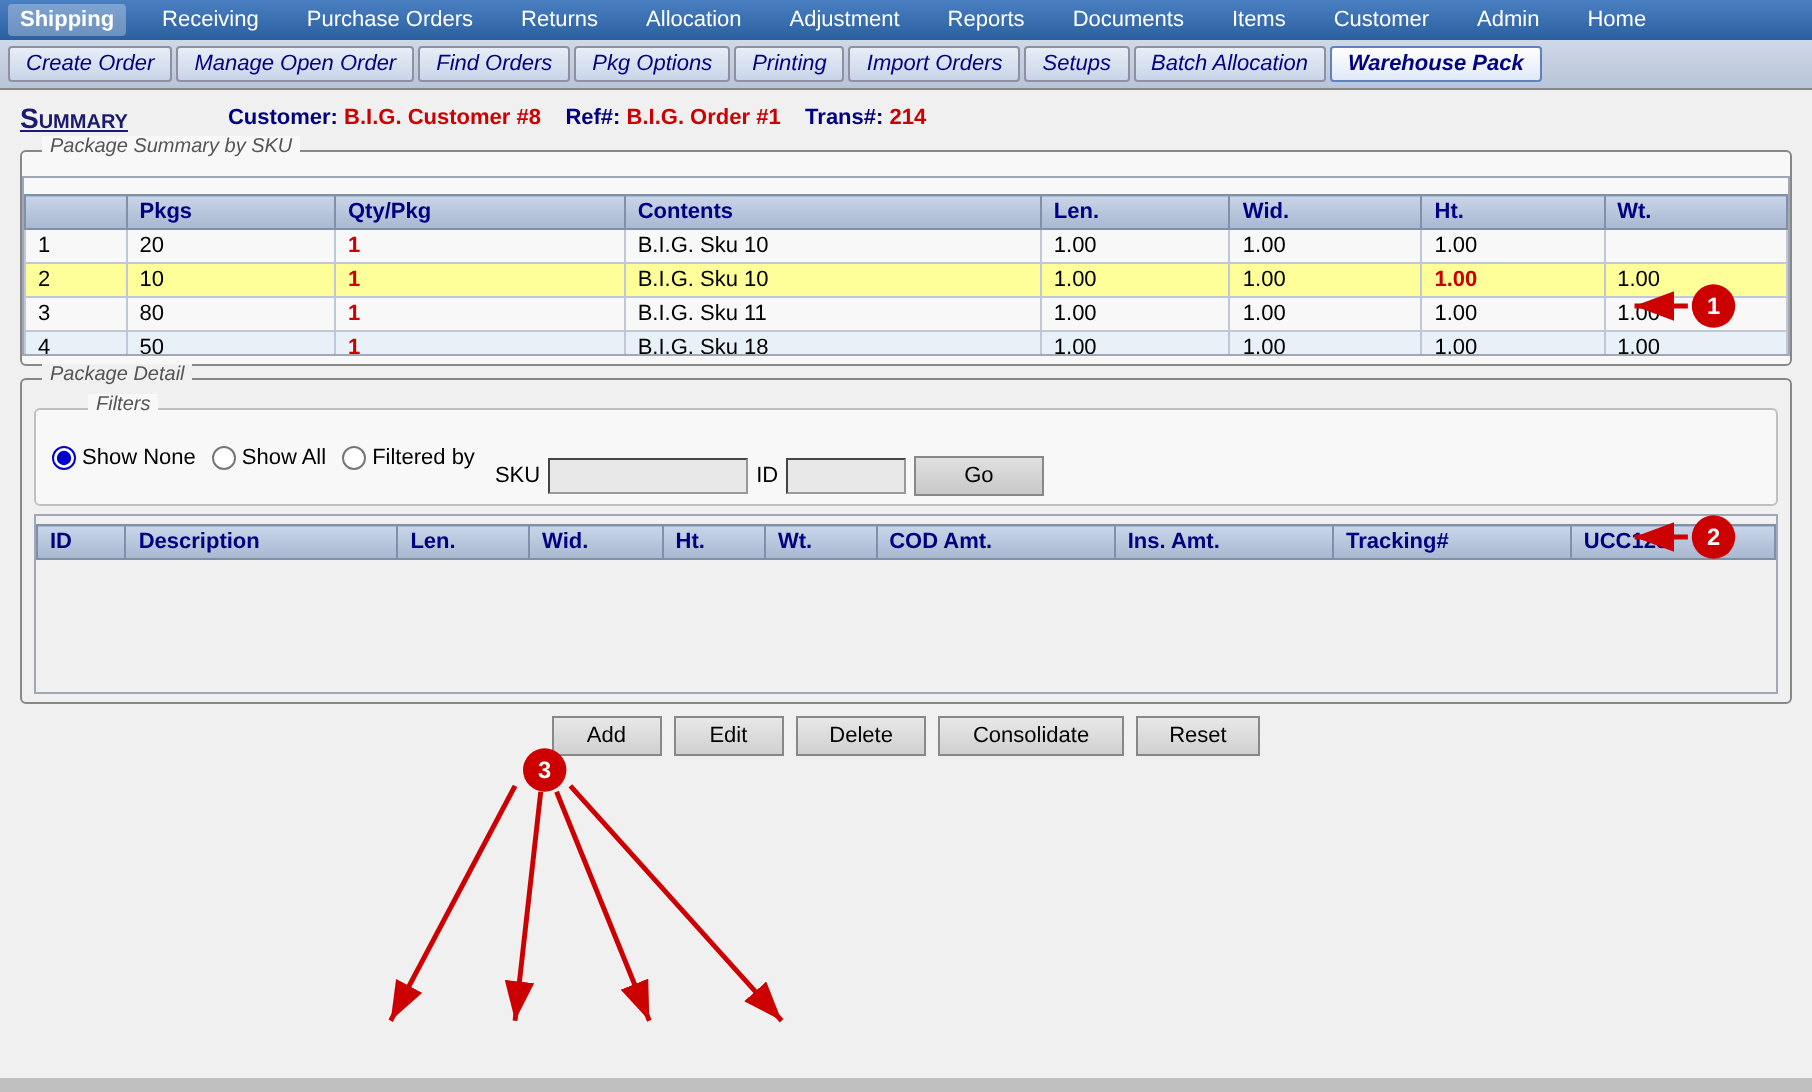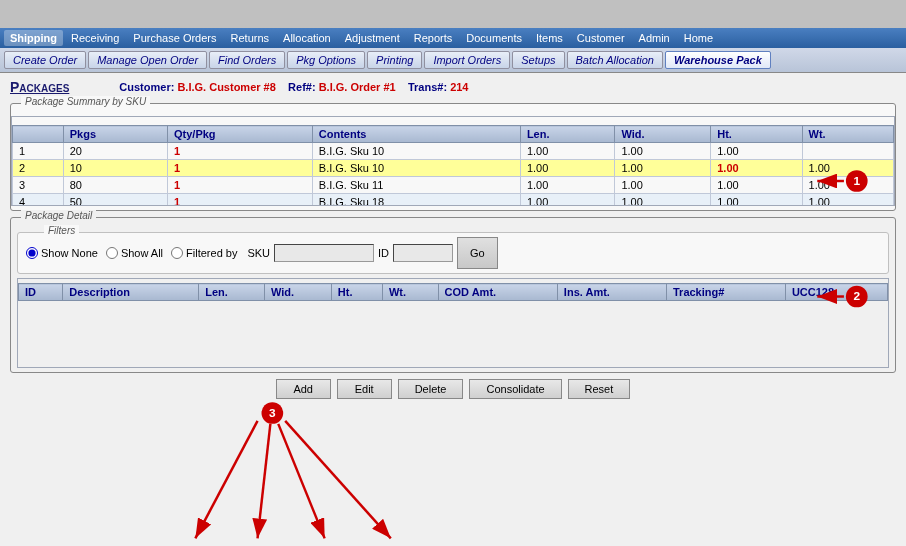--- a/index.html
+++ b/index.html
@@ -4,22 +4,21 @@
   <style>
     * { box-sizing: border-box; margin: 0; padding: 0; }
     body { font-family: Arial, sans-serif; font-size: 11px; background: #c0c0c0; width: 906px; height: 546px; overflow: hidden; }
 
     
     .top-menu {
       background: linear-gradient(to bottom, #4a7fc1, #2a5fa0);
       display: flex;
       align-items: flex-start;
       padding: 2px 4px;
-      gap: 2px;
-      margin-top: 28px;
+      gap: 12px;
     }
     .top-menu-item {
       color: white;
       font-size: 11px;
       padding: 2px 6px;
       cursor: pointer;
       white-space: nowrap;
       border-radius: 2px;
     }
     .top-menu-item:hover, .top-menu-item.active {
@@ -216,38 +215,39 @@
       accent-color: #0000cc;
       width: 12px;
       height: 12px;
     }
 
     .filter-field {
       display: flex;
       align-items: center;
       gap: 4px;
       font-size: 11px;
+      margin-top: 19px;
     }
     .filter-input {
       border: 1px inset #999;
       background: #e8e8e8;
       padding: 1px 3px;
       font-size: 11px;
       height: 18px;
     }
     .filter-input.sku { width: 100px; }
     .filter-input.id { width: 60px; }
 
     .go-btn {
       background: linear-gradient(to bottom, #e0e0e0, #c8c8c8);
       border: 1px solid #888;
-      padding: 1px 12px;
+      padding: 1px 24px;
       font-size: 11px;
       cursor: pointer;
-      height: 32px;
+      height: 20px;
     }
 
     
     .detail-table {
       width: 100%;
       border-collapse: collapse;
       font-size: 11px;
       margin-top: 4px;
     }
     .detail-table th {
@@ -325,21 +325,21 @@
     <div class="sub-menu-item">Printing</div>
     <div class="sub-menu-item">Import Orders</div>
     <div class="sub-menu-item">Setups</div>
     <div class="sub-menu-item">Batch Allocation</div>
     <div class="sub-menu-item active">Warehouse Pack</div>
   </div>
 
   <div class="main-content">
 
     <div class="page-header">
-      <span class="page-title">Packages</span>
+      <span class="page-title">Summary</span>
       <span class="header-info">
         <span class="header-label">Customer:</span>
         <span class="header-value">B.I.G. Customer #8</span>
         &nbsp;&nbsp;
         <span class="header-label">Ref#:</span>
         <span class="header-value">B.I.G. Order #1</span>
         &nbsp;&nbsp;
         <span class="header-label">Trans#:</span>
         <span class="header-value">214</span>
       </span>

